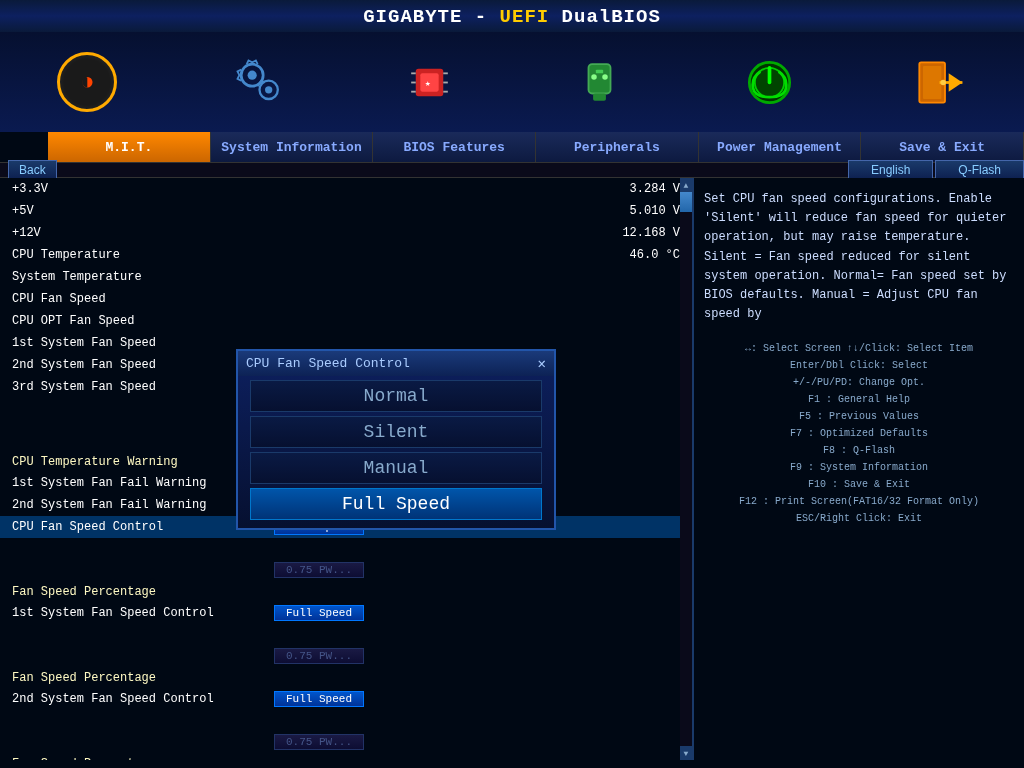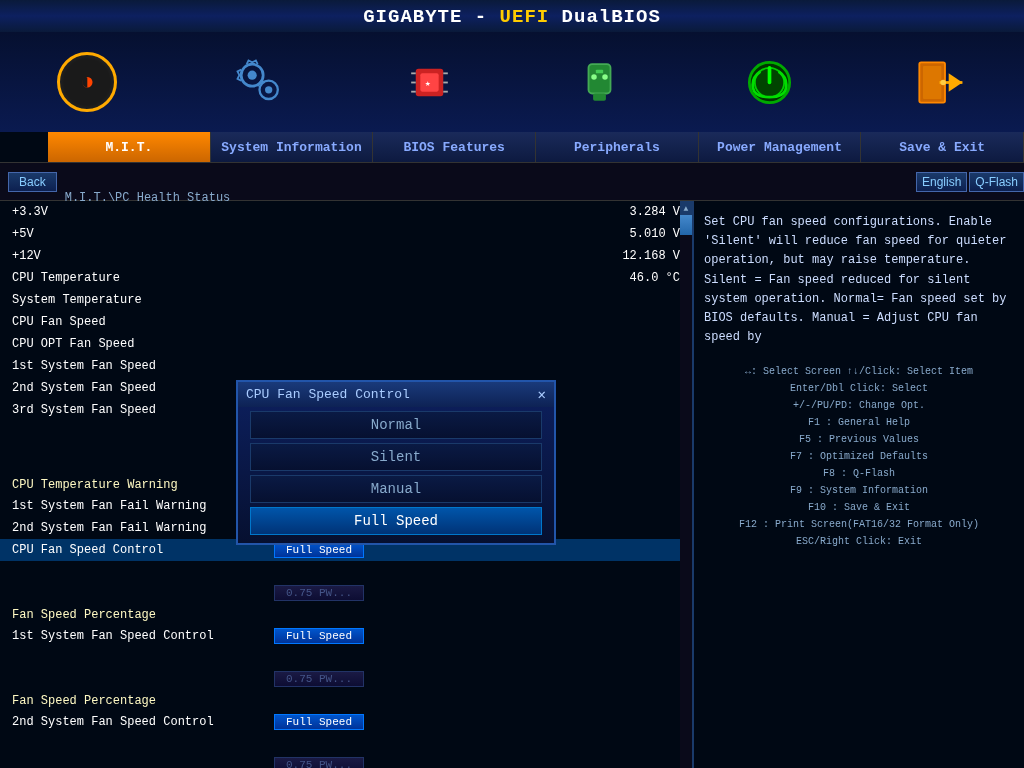--- a/index.html
+++ b/index.html
@@ -83,42 +83,42 @@
       color: #88aaff;
     }
 
     
     .breadcrumb-bar {
       display: flex;
       align-items: center;
       background: #0a0a1a;
       border-top: 1px solid #333;
       border-bottom: 1px solid #333;
-      height: 39px;
+      height: 16px;
     }
     .back-btn {
       background: linear-gradient(180deg, #1a3a6a 0%, #0d2050 100%);
       border: 1px solid #4466aa;
       color: #88ccff;
       padding: 2px 10px;
       font-size: 12px;
       cursor: pointer;
       margin: 0 8px;
     }
     .breadcrumb-text {
       color: #88aacc;
       font-size: 12px;
       margin-top: 32px;
     }
     .lang-btn, .qflash-btn {
       margin-left: auto;
       background: linear-gradient(180deg, #1a3a6a 0%, #0d2050 100%);
       border: 1px solid #4466aa;
       color: #88ccff;
-      padding: 2px 5px;
+      padding: 2px 22px;
       font-size: 12px;
       cursor: pointer;
     }
     .qflash-btn { margin-left: 2px; margin-right: 0; }
 
     
     .main-content {
       display: flex;
       height: calc(768px - 100px - 30px - 28px - 28px);
     }
@@ -267,21 +267,21 @@
       color: #aaccff;
       cursor: pointer;
       font-size: 14px;
     }
     .modal-option {
       display: flex;
       align-items: center;
       justify-content: center;
       padding: 5px 17px;
       margin: 4px 12px;
-      font-size: 14px;
+      font-size: 18px;
       color: #88aacc;
       background: linear-gradient(180deg, #0a1a44 0%, #061030 100%);
       border: 1px solid #1a3a6a;
       cursor: pointer;
     }
     .modal-option.active {
       background: linear-gradient(180deg, #0055aa 0%, #003377 100%);
       border: 1px solid #0077cc;
       color: #ffffff;
     }

